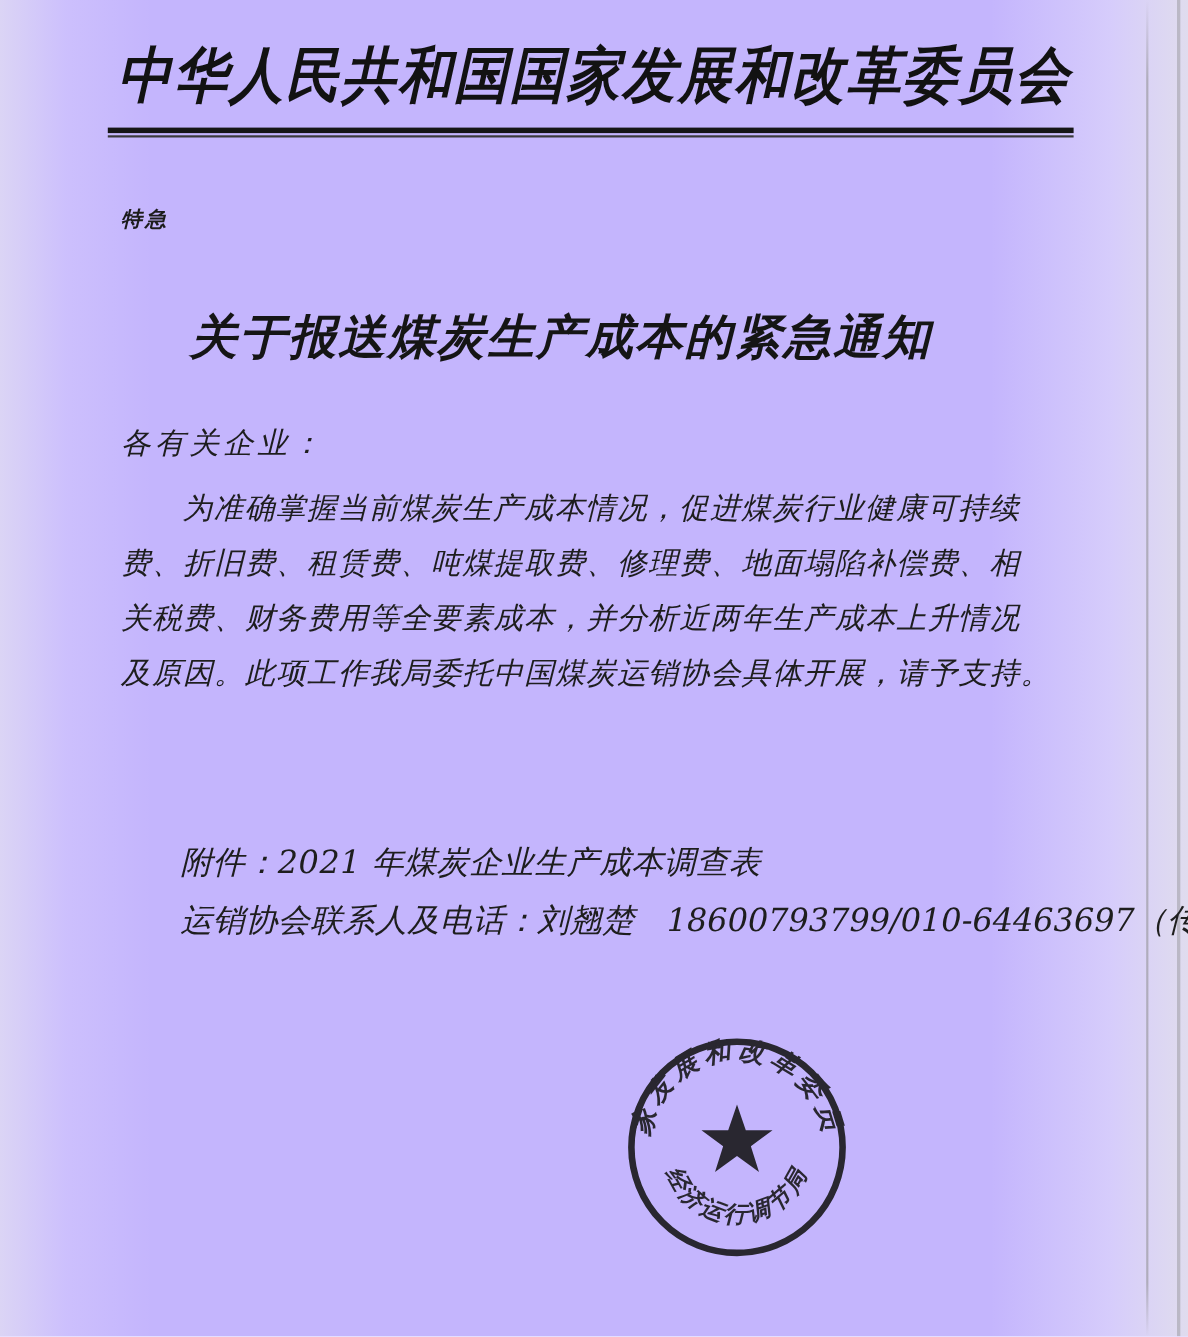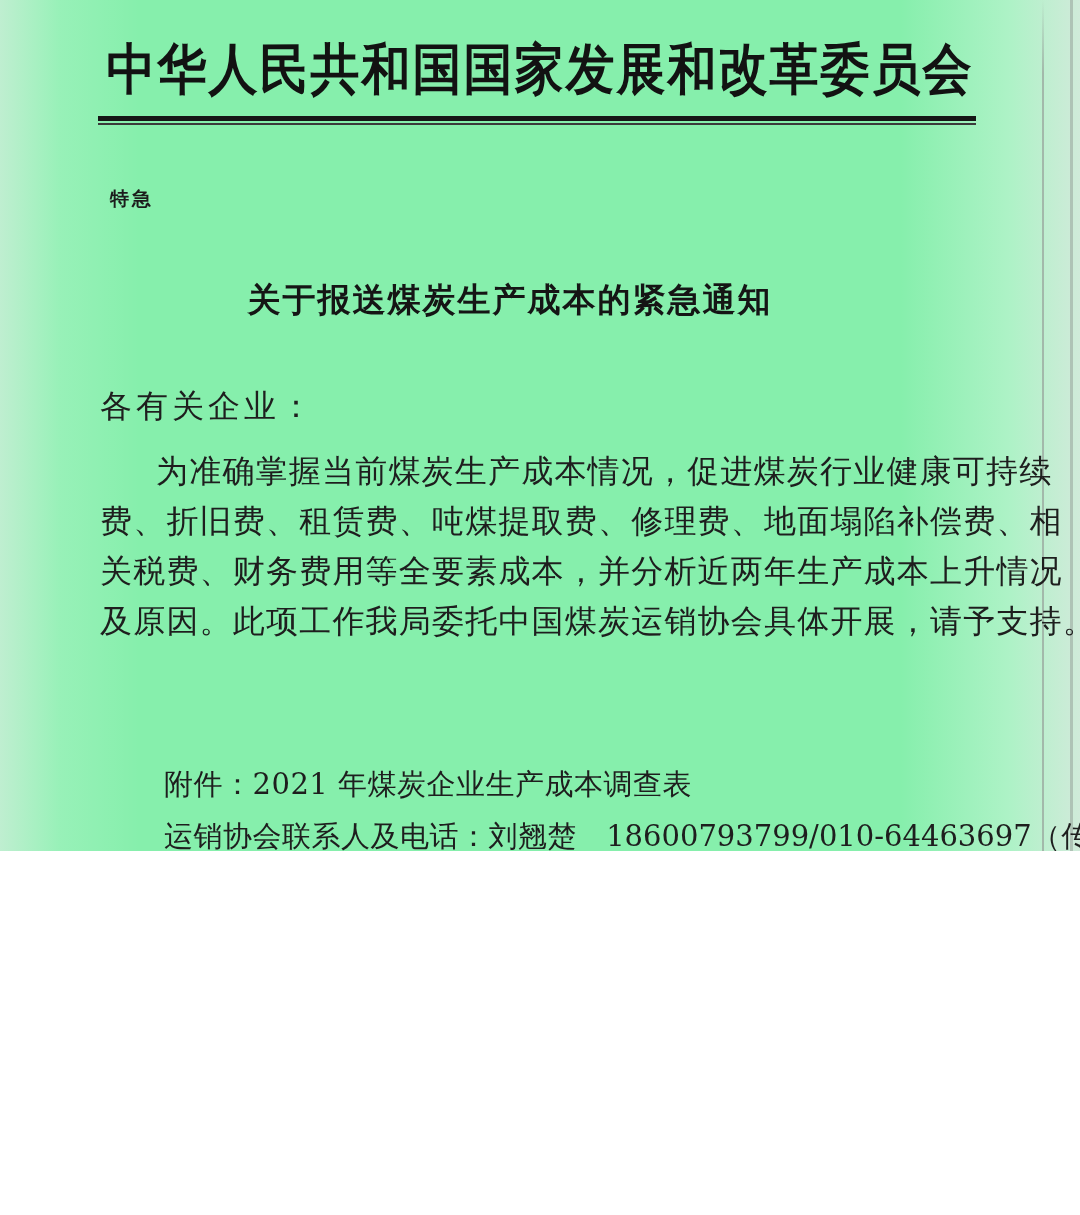--- a/index.html
+++ b/index.html
@@ -8,23 +8,24 @@
     padding: 0;
     background: #ffffff;
   }
   body {
     font-family: "DejaVu Sans", "Liberation Sans", sans-serif;
   }
 
   #page {
     position: relative;
     width: 1080px;
-    height: 851px;
-    background: #86efac;
+    height: 1215px;
+    background: #c4b5fd;
     overflow: hidden;
+    font-style: italic;
   }
 
   
   #paper-shade {
     position: absolute;
     inset: 0;
     background:
       linear-gradient(90deg,
         rgba(238,238,238,0.55) 0px,
         rgba(252,252,252,0.15) 60px,
@@ -111,33 +112,33 @@
 
   
   #doc-title {
     position: absolute;
     left: 0;
     top: 278px;
     width: 1020px;
     text-align: center;
     font-family: "DejaVu Serif", "Liberation Serif", serif;
     font-weight: bold;
-    font-size: 33px;
+    font-size: 43px;
     letter-spacing: 2px;
     color: #151515;
   }
 
   
   #body-block {
     position: absolute;
-    left: 100px;
+    left: 110px;
     top: 385px;
     width: 800px;
     font-family: "DejaVu Serif", "Liberation Serif", serif;
-    font-size: 32px;
+    font-size: 27px;
     color: #1e1e1e;
   }
   .salutation {
     letter-spacing: 4px;
     margin-bottom: 17px;
   }
   .body-line {
     height: 50px;
     line-height: 50px;
     letter-spacing: 0.5px;

